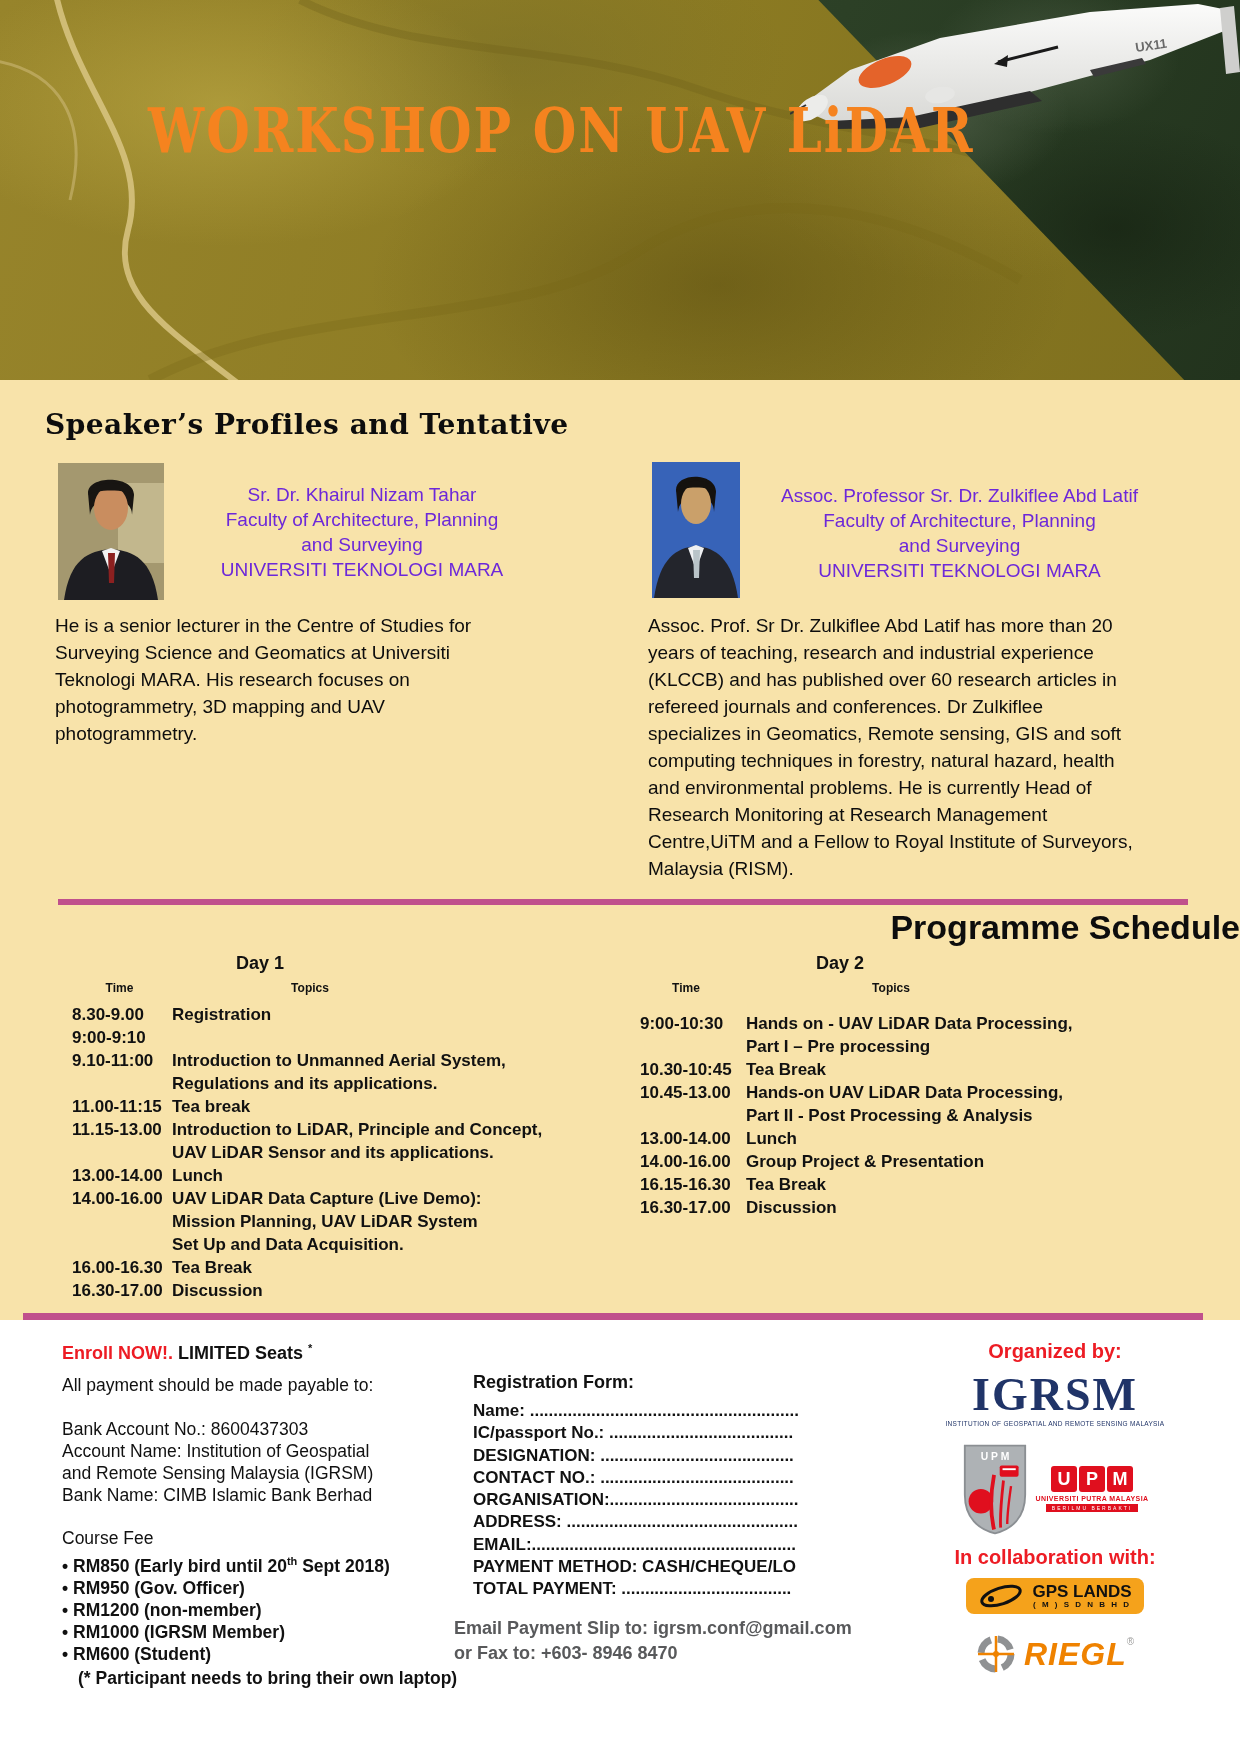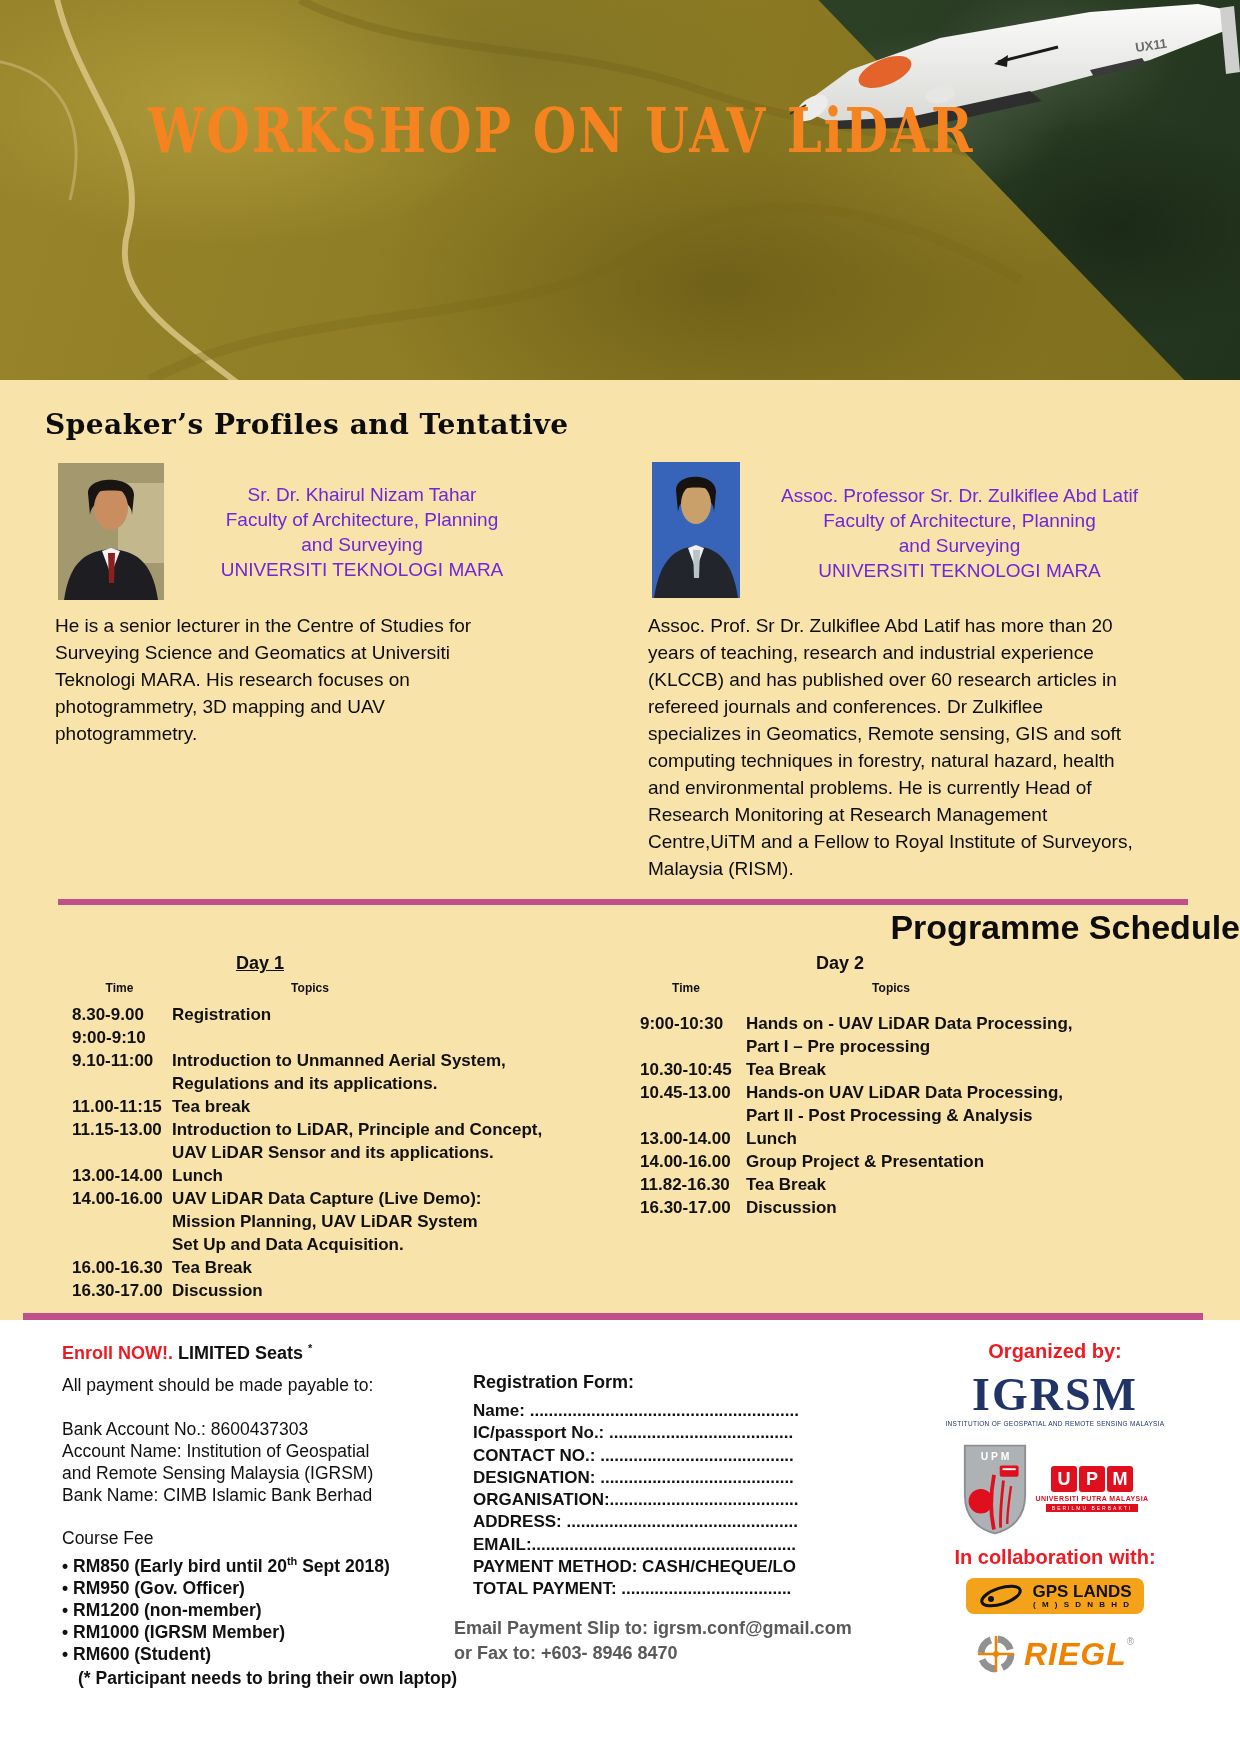--- a/index.html
+++ b/index.html
@@ -46,21 +46,21 @@
   .bio-right{left:648px;top:612px;width:488px;}
 
   .rule{position:absolute;background:#c0508c;}
   .rule-1{left:58px;top:899px;width:1130px;height:6px;}
   .rule-2{left:23px;top:1313px;width:1180px;height:7px;}
 
   .programme-title{position:absolute;left:0;top:908px;width:1240px;margin:0;text-align:right;
     font-size:34px;font-weight:bold;color:#0d0d0d;}
 
   .day-label{position:absolute;width:400px;text-align:center;font-weight:bold;font-size:18px;}
-  .day1-label{left:60px;top:953px;text-decoration:underline;}
+  .day1-label{left:60px;top:953px;}
   .day2-label{left:640px;top:953px;}
   .col-h{position:absolute;font-weight:bold;font-size:12px;text-align:center;}
   .d1-time-h{left:72px;top:981px;width:95px;}
   .d1-topics-h{left:175px;top:981px;width:270px;}
   .d2-time-h{left:630px;top:981px;width:112px;}
   .d2-topics-h{left:762px;top:981px;width:258px;}
 
   .sch{position:absolute;font-size:17px;font-weight:bold;line-height:23px;}
   .sch-day1{left:72px;top:1003px;width:530px;}
   .sch-day2{left:640px;top:1012px;width:560px;}
@@ -256,21 +256,21 @@
       </div>
     <div class="sch-row">
         <div class="sch-time">13.00-14.00</div>
         <div class="sch-topic">Lunch</div>
       </div>
     <div class="sch-row">
         <div class="sch-time">14.00-16.00</div>
         <div class="sch-topic">Group Project &amp; Presentation</div>
       </div>
     <div class="sch-row">
-        <div class="sch-time">11.82-16.30</div>
+        <div class="sch-time">16.15-16.30</div>
         <div class="sch-topic">Tea Break</div>
       </div>
     <div class="sch-row">
         <div class="sch-time">16.30-17.00</div>
         <div class="sch-topic">Discussion</div>
       </div>
   </div>
 
   <div class="rule rule-2"></div>
 
@@ -293,22 +293,22 @@
     <div>• RM1200 (non-member)</div>
     <div>• RM1000 (IGRSM Member)</div>
     <div>• RM600 (Student)</div>
   </div>
   <div class="abs fee-note">(* Participant needs to bring their own laptop)</div>
 
   <div class="abs reg-title">Registration Form:</div>
   <div class="abs reg-lines">
     <div>Name: .........................................................</div>
     <div>IC/passport No.: .......................................</div>
+    <div>DESIGNATION: .........................................</div>
     <div>CONTACT NO.: .........................................</div>
-    <div>DESIGNATION: .........................................</div>
     <div>ORGANISATION:........................................</div>
     <div>ADDRESS: .................................................</div>
     <div>EMAIL:........................................................</div>
     <div>PAYMENT METHOD: CASH/CHEQUE/LO</div>
     <div>TOTAL PAYMENT: ....................................</div>
   </div>
   <div class="abs email-note">
     <div>Email Payment Slip to: igrsm.conf@gmail.com</div>
     <div>or Fax to: +603- 8946 8470</div>
   </div>

